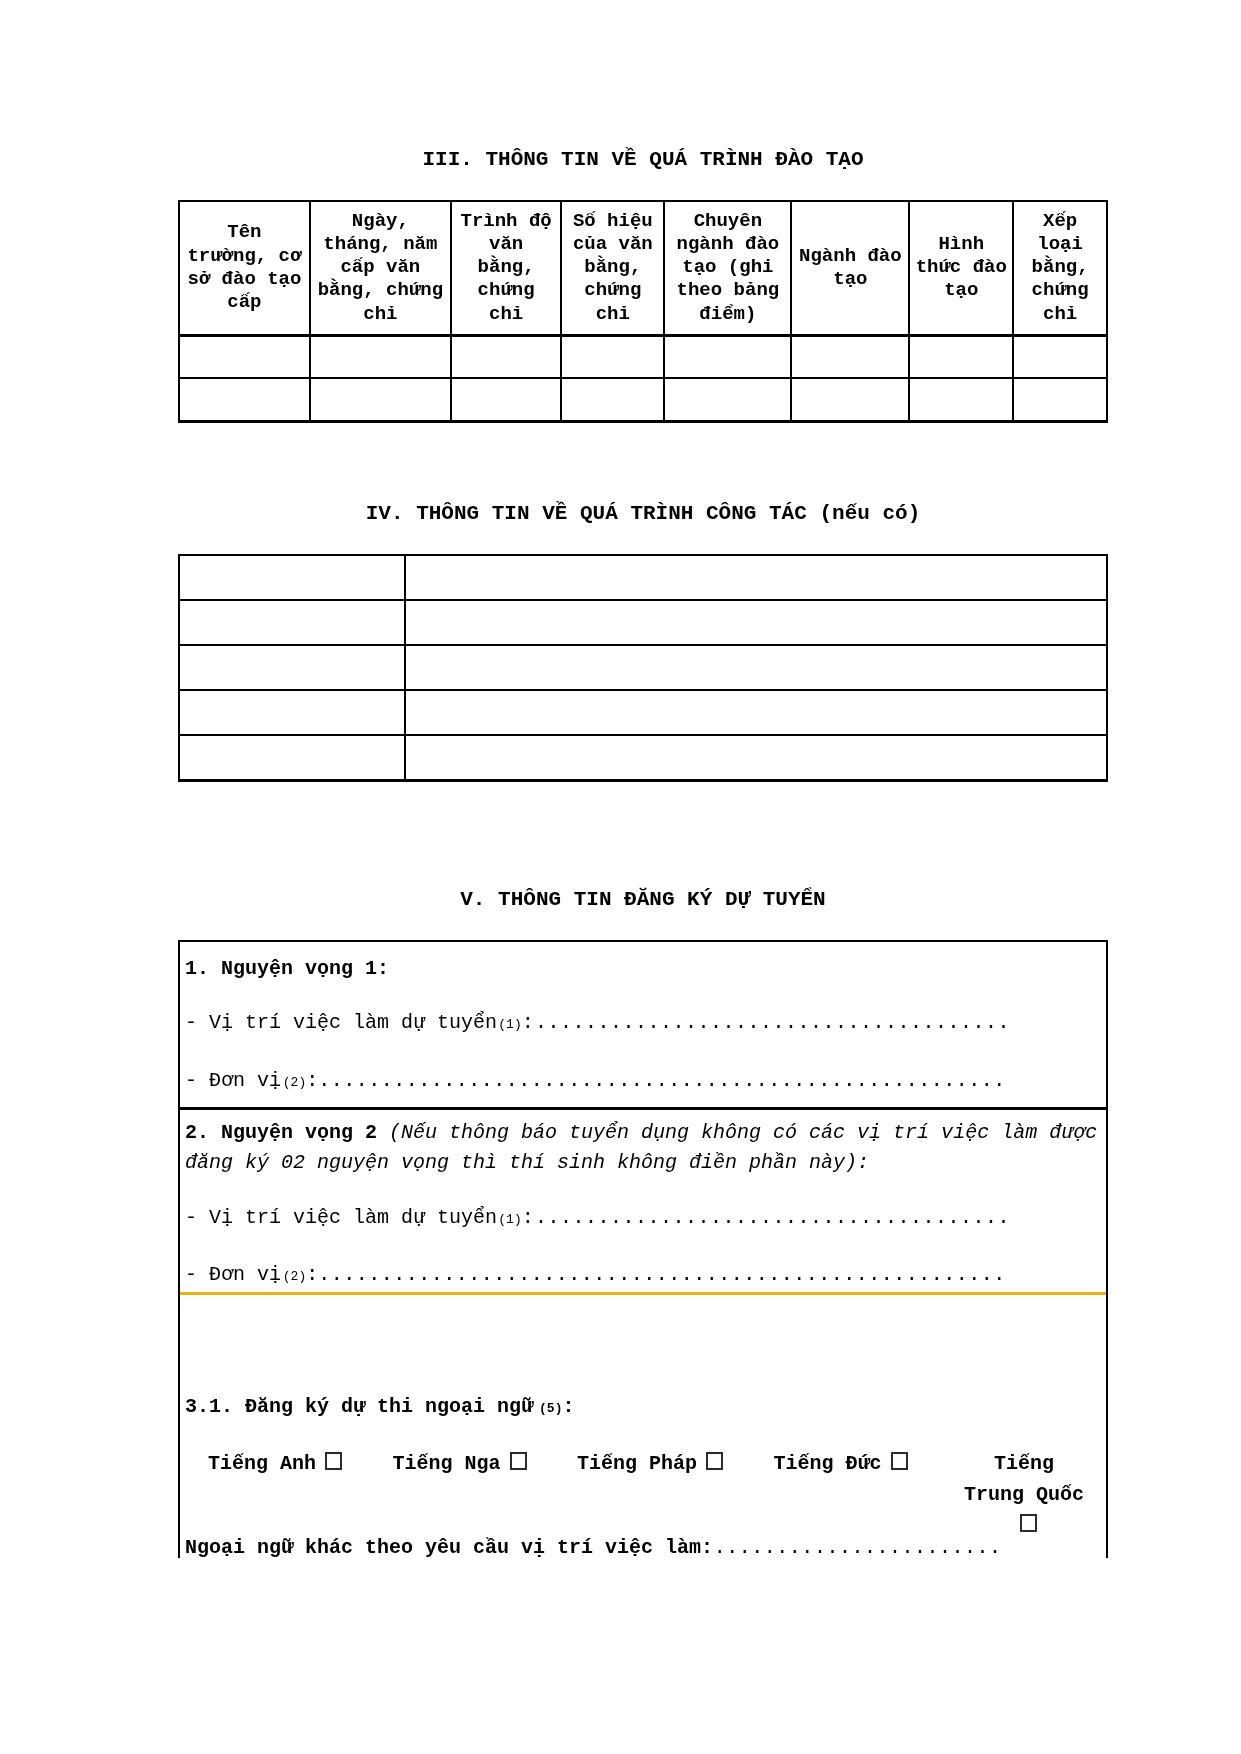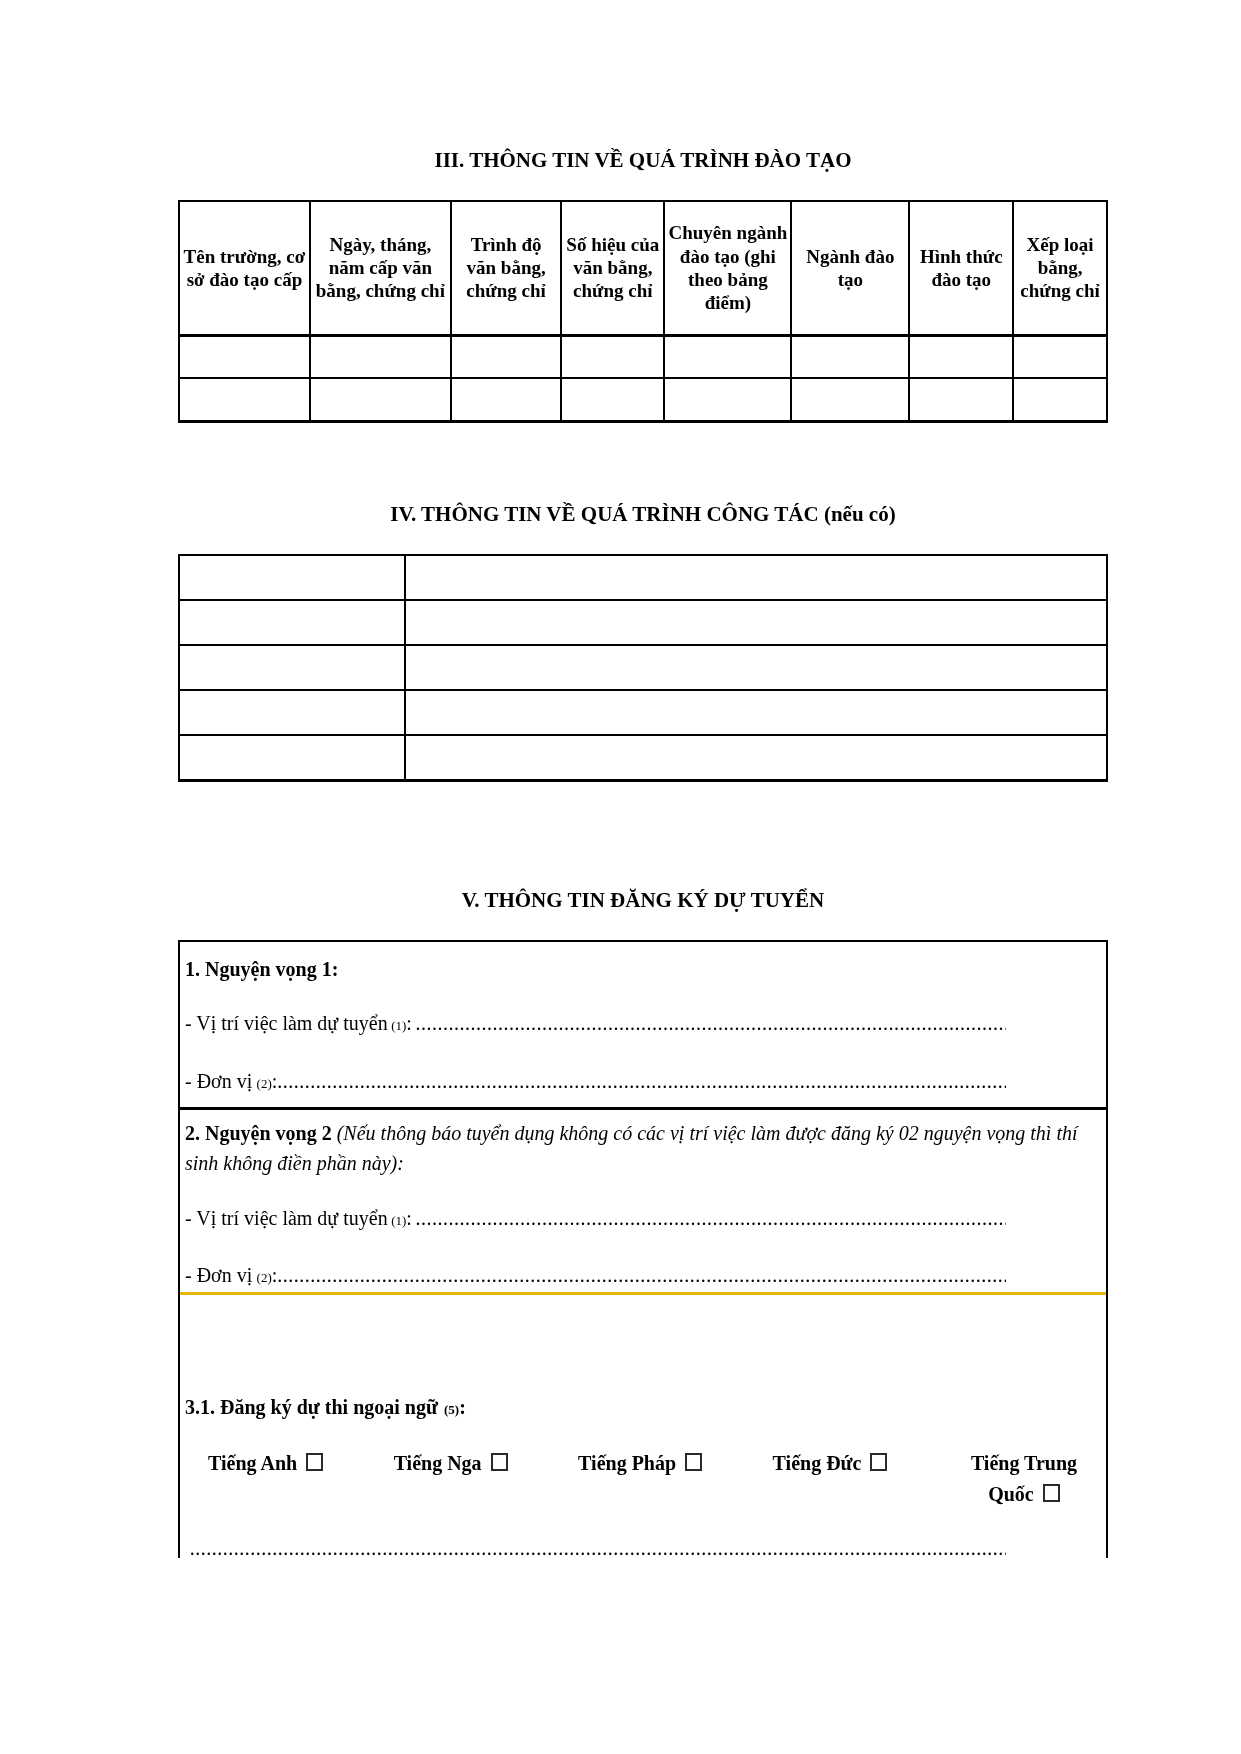--- a/index.html
+++ b/index.html
@@ -1,17 +1,17 @@
 <!DOCTYPE html>
 <html><head>
 <meta charset="utf-8">
 <style>
   html,body{margin:0;padding:0;background:#fff;}
   .page{position:relative;width:1241px;height:1558px;background:#ffffff;
-        font-family:Liberation Serif, serif;color:#000;overflow:hidden;}
+        font-family:Liberation Mono, monospace;color:#000;overflow:hidden;}
   .content{position:absolute;left:178px;top:0;width:930px;}
   .sec-title{position:absolute;width:100%;text-align:center;font-weight:bold;
              font-size:21px;line-height:28px;margin:0;}
   #title3{top:146px;}
   #title4{top:500px;}
   #title5{top:886px;}
 
   table{border-collapse:collapse;table-layout:fixed;width:100%;}
   #table3{position:absolute;top:200px;}
   #table4{position:absolute;top:554px;}
@@ -183,20 +183,21 @@
             <span>:</span>
         </div>
         <div class="langs" style="top:153px">
           <span class="lang"><span>Tiếng Anh</span><span class="cbx"></span></span>
           <span class="lang"><span>Tiếng Nga</span><span class="cbx"></span></span>
           <span class="lang"><span>Tiếng Pháp</span><span class="cbx"></span></span>
           <span class="lang"><span>Tiếng Đức</span><span class="cbx"></span></span>
           <span class="lang lang-narrow"><span>Tiếng Trung Quốc</span><span class="cbx"></span></span>
         </div>
         <div class="vline" style="top:240px">
+          <span class="bold">Ngoại ngữ khác theo yêu cầu vị trí việc làm:</span>
           <span class="gap"></span>
           <span class="dots">........................................................................................................................................................................................</span>
         </div>
       </div>
 
       <div class="vrow" id="vrow4">
         <div class="vline" style="top:7px">
           <span class="bold">3.2. Miễn thi ngoại ngữ do (nếu có):</span>
           <span class="gap"></span>
           <span class="dots">........................................................................................................................................................................................</span>

